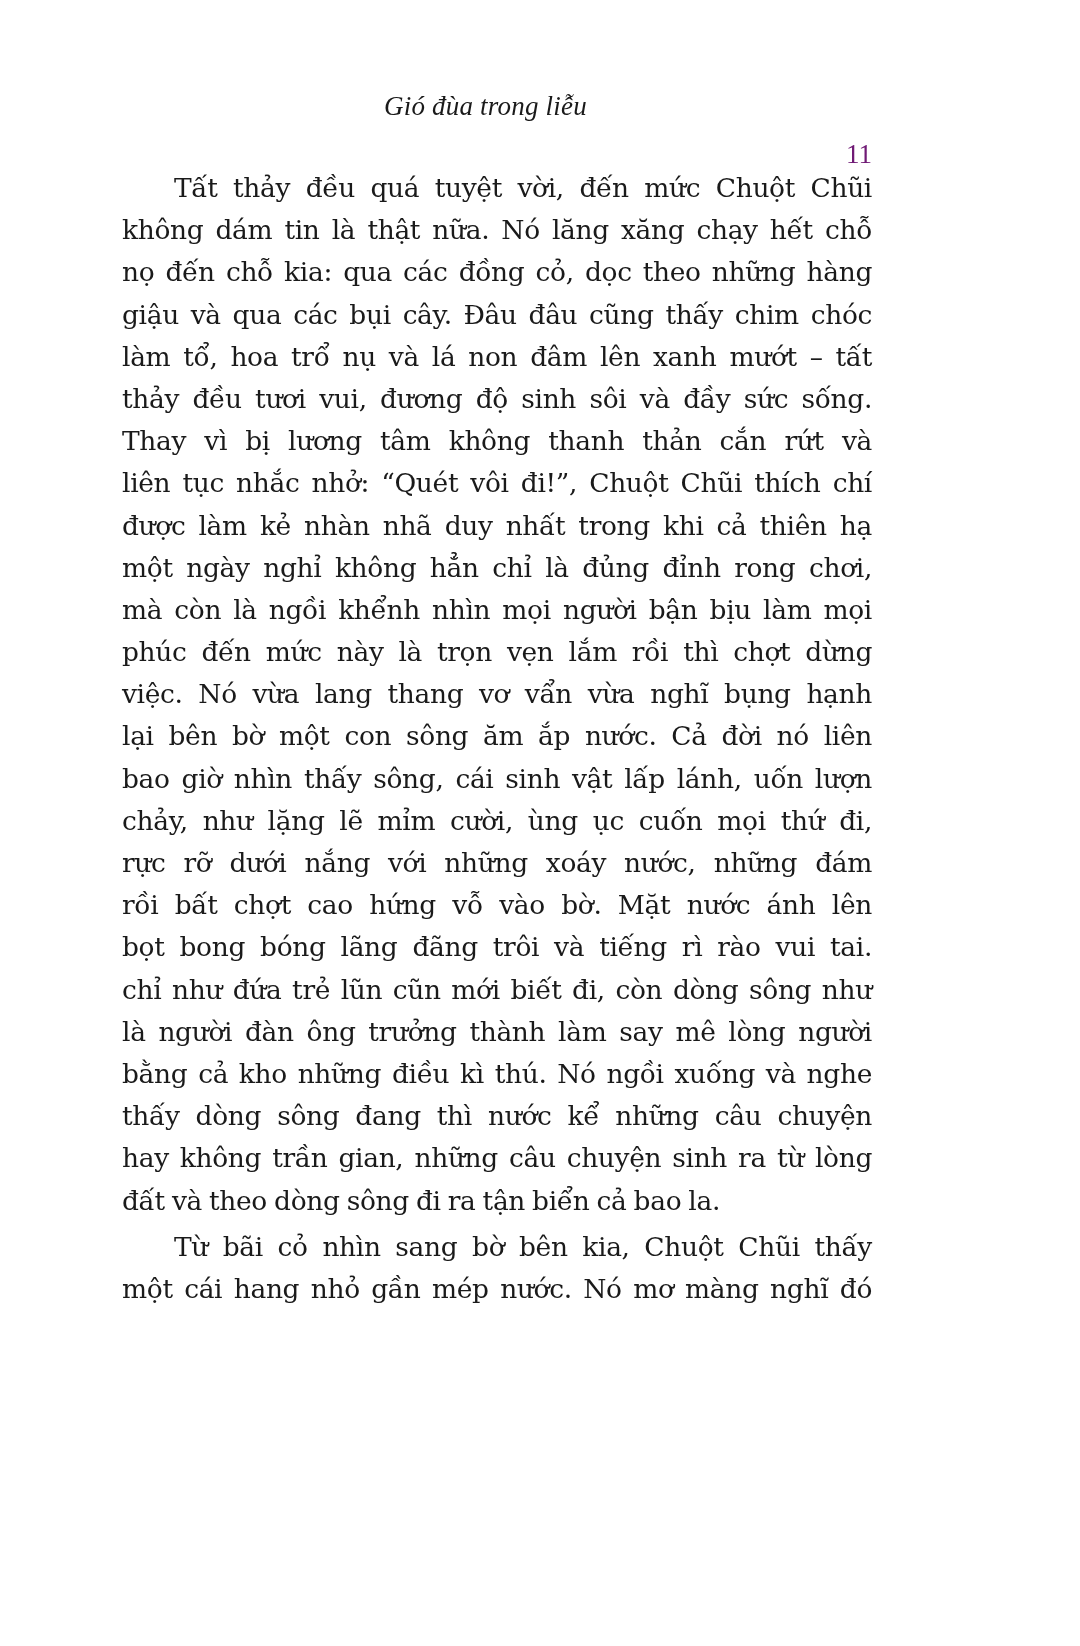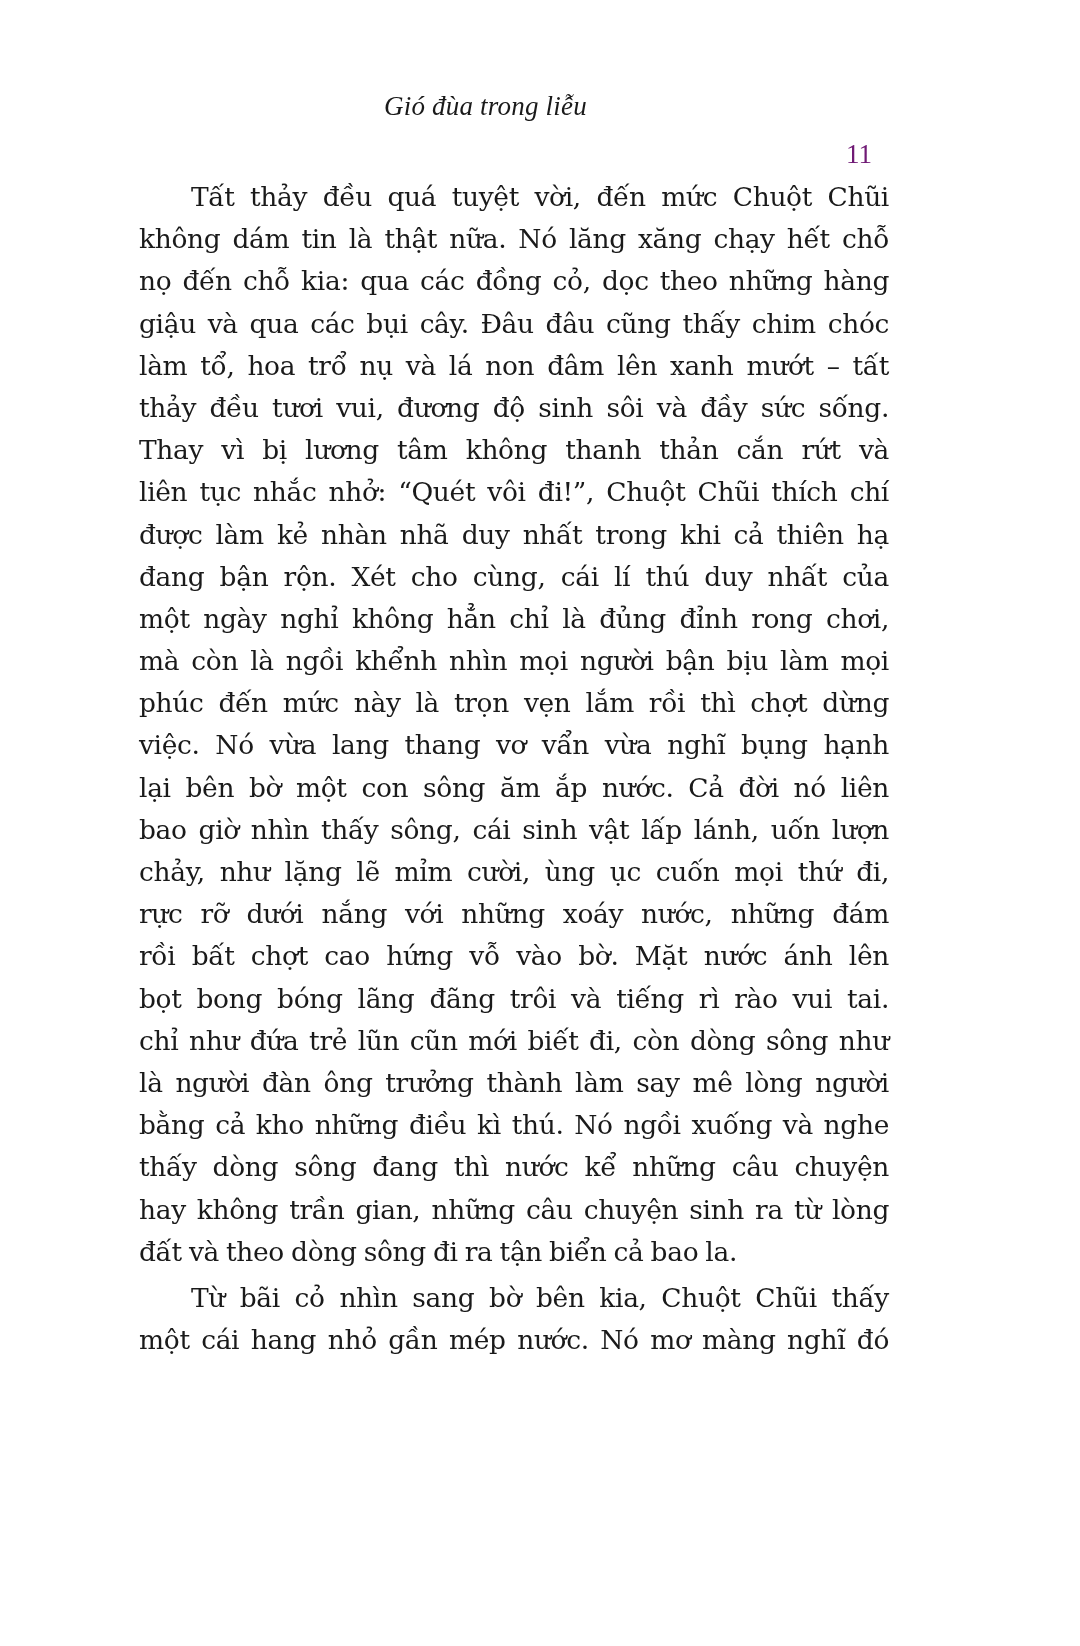--- a/index.html
+++ b/index.html
@@ -48,23 +48,22 @@
       top: 0;
       font-family: "Liberation Serif", "DejaVu Serif", serif;
       font-size: 27px;
       line-height: 36px;
       color: #701a75;
       margin-top: 48px;
     }
     .body-text {
       position: absolute;
       left: 122px;
-      top: 176px;
+      top: 167px;
       width: 750px;
-      margin-left: 17px;
     }
     .line {
       display: block;
       height: 42.2px;
       line-height: 42.2px;
       font-family: "DejaVu Serif", "Liberation Serif", serif;
       font-size: 26.5px;
       white-space: nowrap;
       text-align: justify;
       text-align-last: justify;
@@ -96,21 +95,20 @@
     <div class="paragraph">
       <span class="line indent">Tất thảy đều quá tuyệt vời, đến mức Chuột Chũi</span>
       <span class="line">không dám tin là thật nữa. Nó lăng xăng chạy hết chỗ</span>
       <span class="line">nọ đến chỗ kia: qua các đồng cỏ, dọc theo những hàng</span>
       <span class="line">giậu và qua các bụi cây. Đâu đâu cũng thấy chim chóc</span>
       <span class="line">làm tổ, hoa trổ nụ và lá non đâm lên xanh mướt – tất</span>
       <span class="line">thảy đều tươi vui, đương độ sinh sôi và đầy sức sống.</span>
       <span class="line">Thay vì bị lương tâm không thanh thản cắn rứt và</span>
       <span class="line">liên tục nhắc nhở: “Quét vôi đi!”, Chuột Chũi thích chí</span>
       <span class="line">được làm kẻ nhàn nhã duy nhất trong khi cả thiên hạ</span>
-      <span class="line">đang bận rộn. Xét cho cùng, cái lí thú duy nhất của</span>
       <span class="line">một ngày nghỉ không hẳn chỉ là đủng đỉnh rong chơi,</span>
       <span class="line">mà còn là ngồi khểnh nhìn mọi người bận bịu làm mọi</span>
       <span class="line">phúc đến mức này là trọn vẹn lắm rồi thì chợt dừng</span>
       <span class="line">việc. Nó vừa lang thang vơ vẩn vừa nghĩ bụng hạnh</span>
       <span class="line">lại bên bờ một con sông ăm ắp nước. Cả đời nó liên</span>
       <span class="line">bao giờ nhìn thấy sông, cái sinh vật lấp lánh, uốn lượn</span>
       <span class="line">chảy, như lặng lẽ mỉm cười, ùng ục cuốn mọi thứ đi,</span>
       <span class="line">rực rỡ dưới nắng với những xoáy nước, những đám</span>
       <span class="line">rồi bất chợt cao hứng vỗ vào bờ. Mặt nước ánh lên</span>
       <span class="line">bọt bong bóng lãng đãng trôi và tiếng rì rào vui tai.</span>

